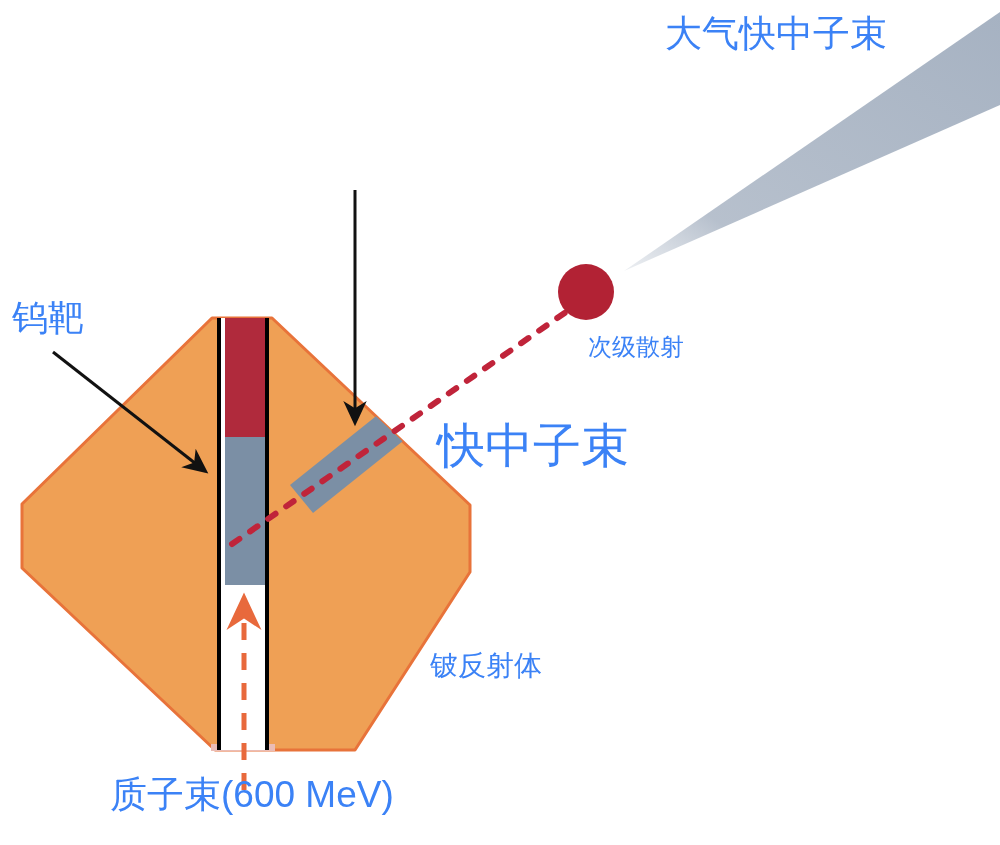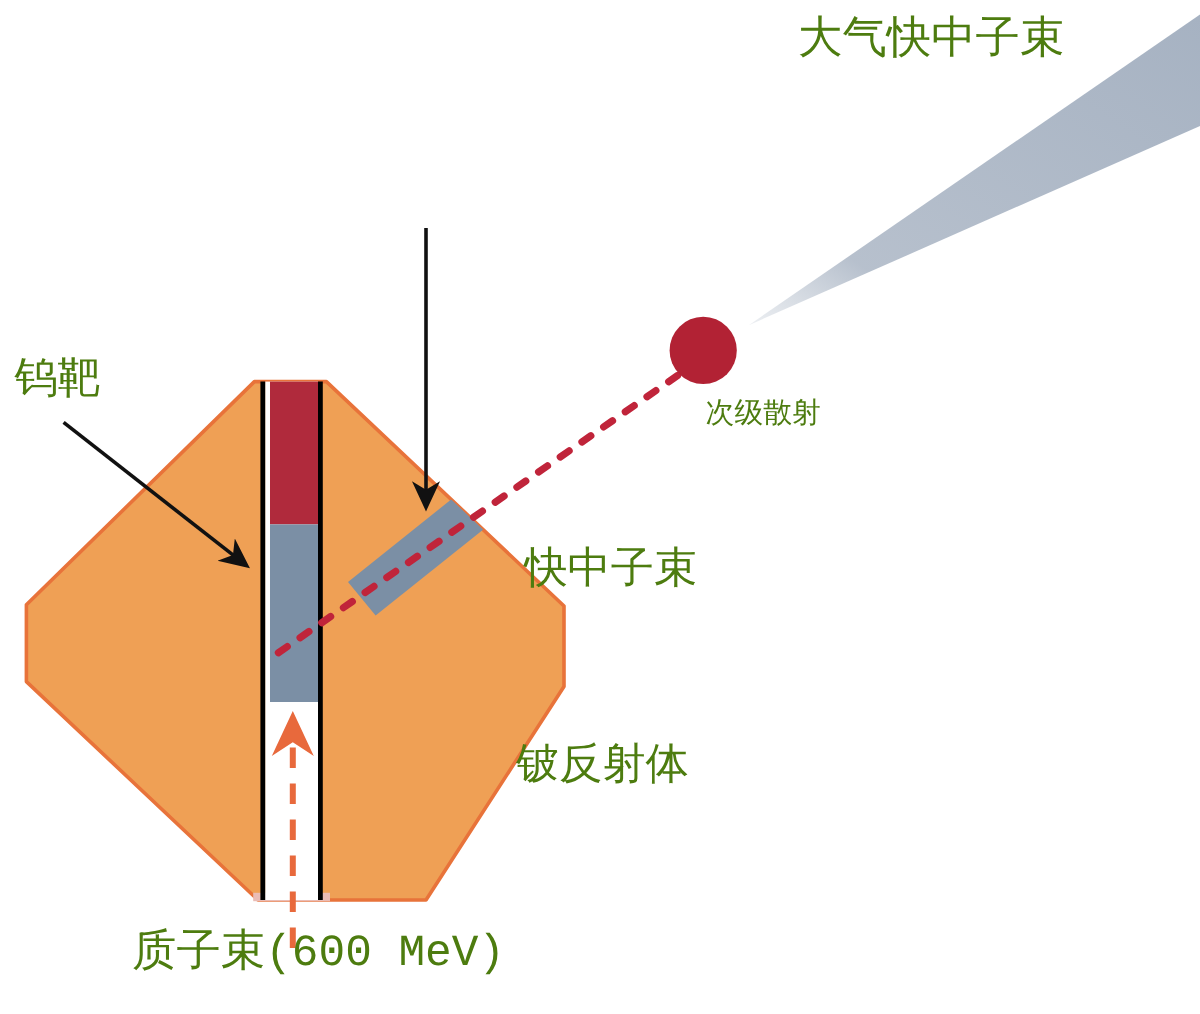--- a/index.html
+++ b/index.html
@@ -17,32 +17,32 @@
   }
   #diagram-svg {
     position: absolute;
     left: 0;
     top: 0;
     width: 1000px;
     height: 845px;
   }
   .lbl {
     position: absolute;
-    color: #4d7c0f;
-    font-family: Liberation Mono, monospace;
+    color: #3b82f6;
+    font-family: Liberation Sans, sans-serif;
     white-space: nowrap;
     line-height: 1.1;
     user-select: none;
   }
   #label-atmospheric-beam { left: 665px; top: 14px;  font-size: 37px; }
   #label-chipir-cave      { left: 297px; top: 128px; font-size: 35px; }
   #label-tungsten-target  { left: 12px;   top: 298px; font-size: 36px; }
   #label-secondary-scatter{ left: 588px; top: 334px; font-size: 24px; }
-  #label-fast-neutron     { left: 437px; top: 420px; font-size: 36px; margin-top: 36px; }
-  #label-be-reflector     { left: 430px; top: 619px; font-size: 36px; }
+  #label-fast-neutron     { left: 437px; top: 420px; font-size: 48px; }
+  #label-be-reflector     { left: 430px; top: 651px; font-size: 28px; }
   #label-proton-beam      { left: 110px; top: 775px; font-size: 37px; }
 </style>
 </head>
 <body>
 
 <div id="stage">
 
   <svg id="diagram-svg" viewBox="0 0 1000 845">
     <defs>
       <linearGradient id="coneGrad" x1="0" y1="1" x2="1" y2="0">

